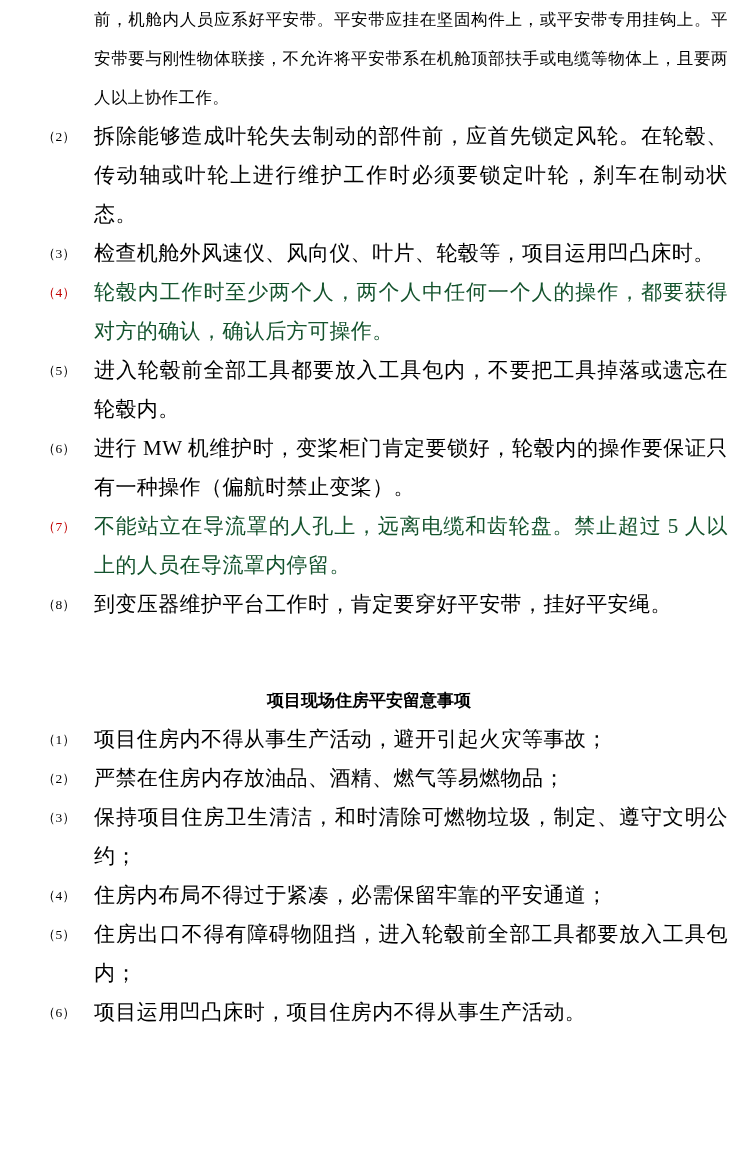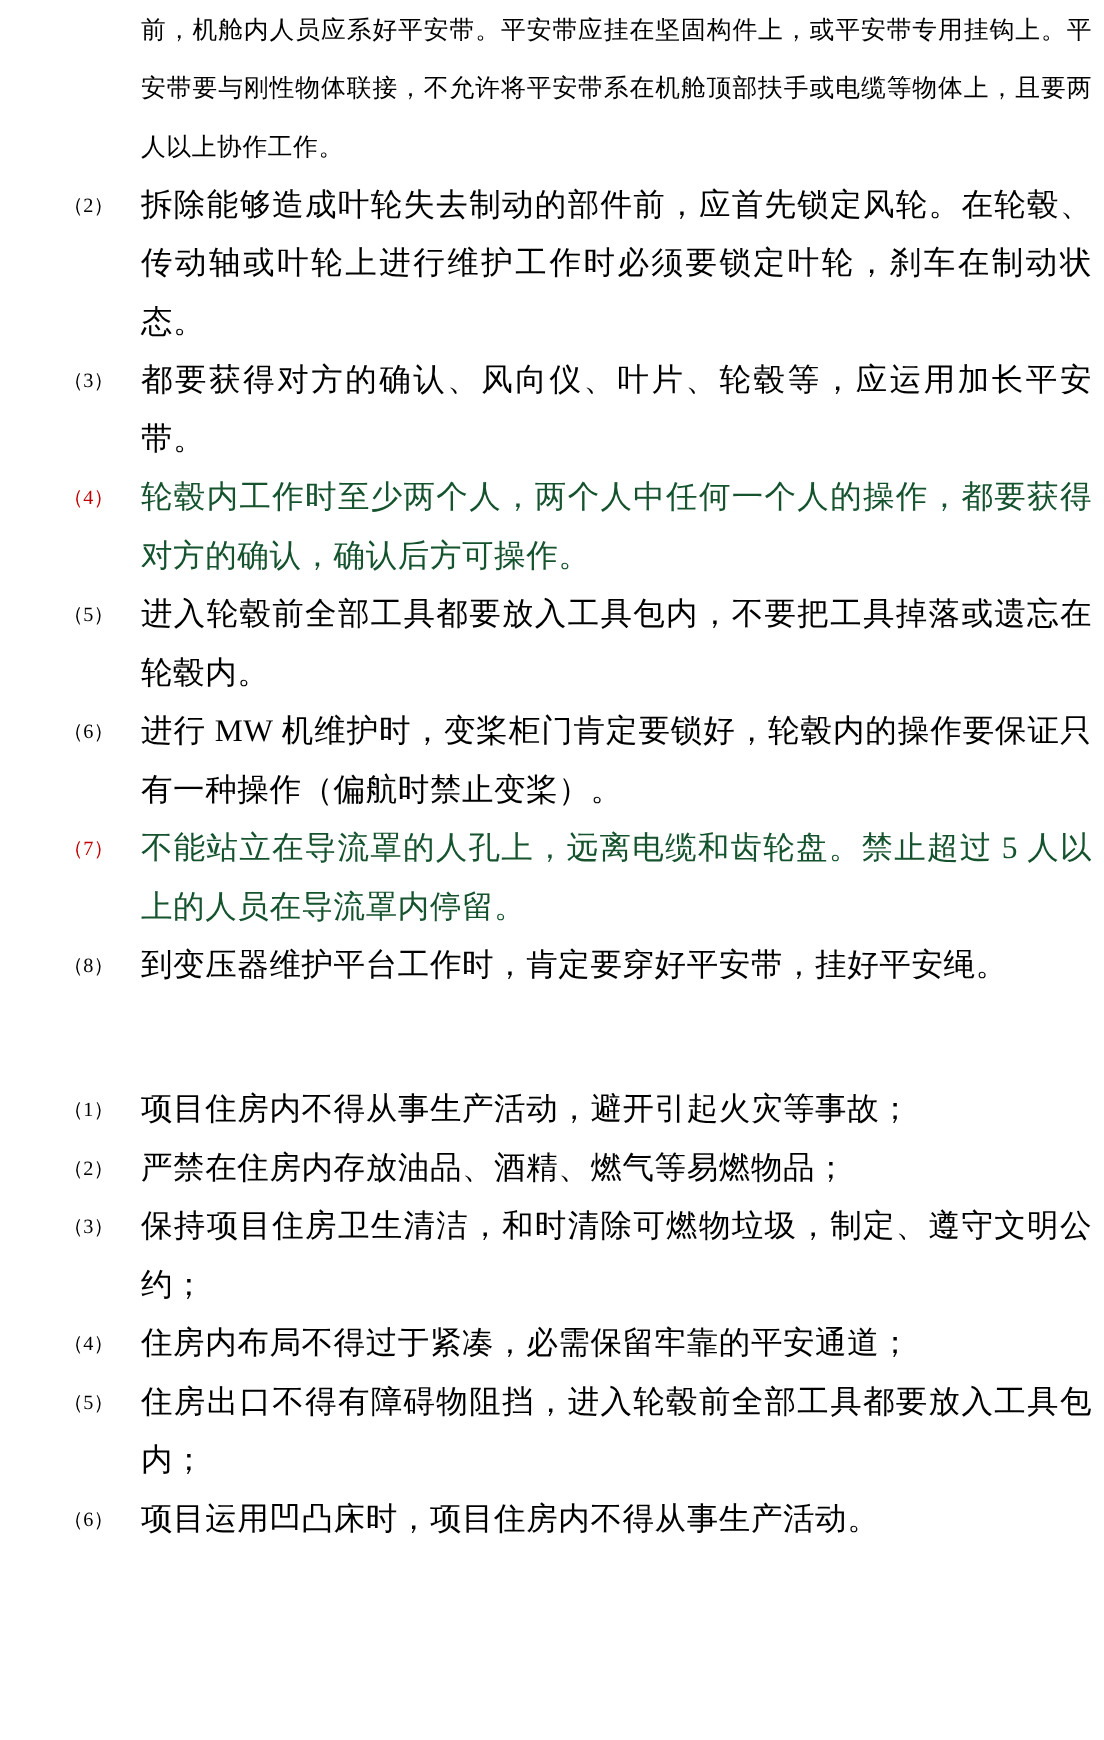--- a/index.html
+++ b/index.html
@@ -83,21 +83,21 @@
 
     <p class="cont-para">前，机舱内人员应系好平安带。平安带应挂在坚固构件上，或平安带专用挂钩上。平安带要与刚性物体联接，不允许将平安带系在机舱顶部扶手或电缆等物体上，且要两人以上协作工作。</p>
 
     <div class="item">
       <div class="marker">（2）</div>
       <div class="text">拆除能够造成叶轮失去制动的部件前，应首先锁定风轮。在轮毂、传动轴或叶轮上进行维护工作时必须要锁定叶轮，刹车在制动状态。</div>
     </div>
 
     <div class="item">
       <div class="marker">（3）</div>
-      <div class="text">都要获得对方的确认、风向仪、叶片、轮毂等，应运用加长平安带。</div>
+      <div class="text">检查机舱外风速仪、风向仪、叶片、轮毂等，项目运用凹凸床时。</div>
     </div>
 
     <div class="item">
       <div class="marker red">（4）</div>
       <div class="text red">轮毂内工作时至少两个人，两个人中任何一个人的操作，都要获得对方的确认，确认后方可操作。</div>
     </div>
 
     <div class="item">
       <div class="marker">（5）</div>
       <div class="text">进入轮毂前全部工具都要放入工具包内，不要把工具掉落或遗忘在轮毂内。</div>
@@ -114,20 +114,21 @@
     </div>
 
     <div class="item">
       <div class="marker">（8）</div>
       <div class="text">到变压器维护平台工作时，肯定要穿好平安带，挂好平安绳。</div>
     </div>
 
     <div class="spacer-line"></div>
     <div class="spacer-half"></div>
 
+    <p class="section-title">项目现场住房平安留意事项</p>
 
     <div class="item">
       <div class="marker">（1）</div>
       <div class="text">项目住房内不得从事生产活动，避开引起火灾等事故；</div>
     </div>
 
     <div class="item">
       <div class="marker">（2）</div>
       <div class="text">严禁在住房内存放油品、酒精、燃气等易燃物品；</div>
     </div>

